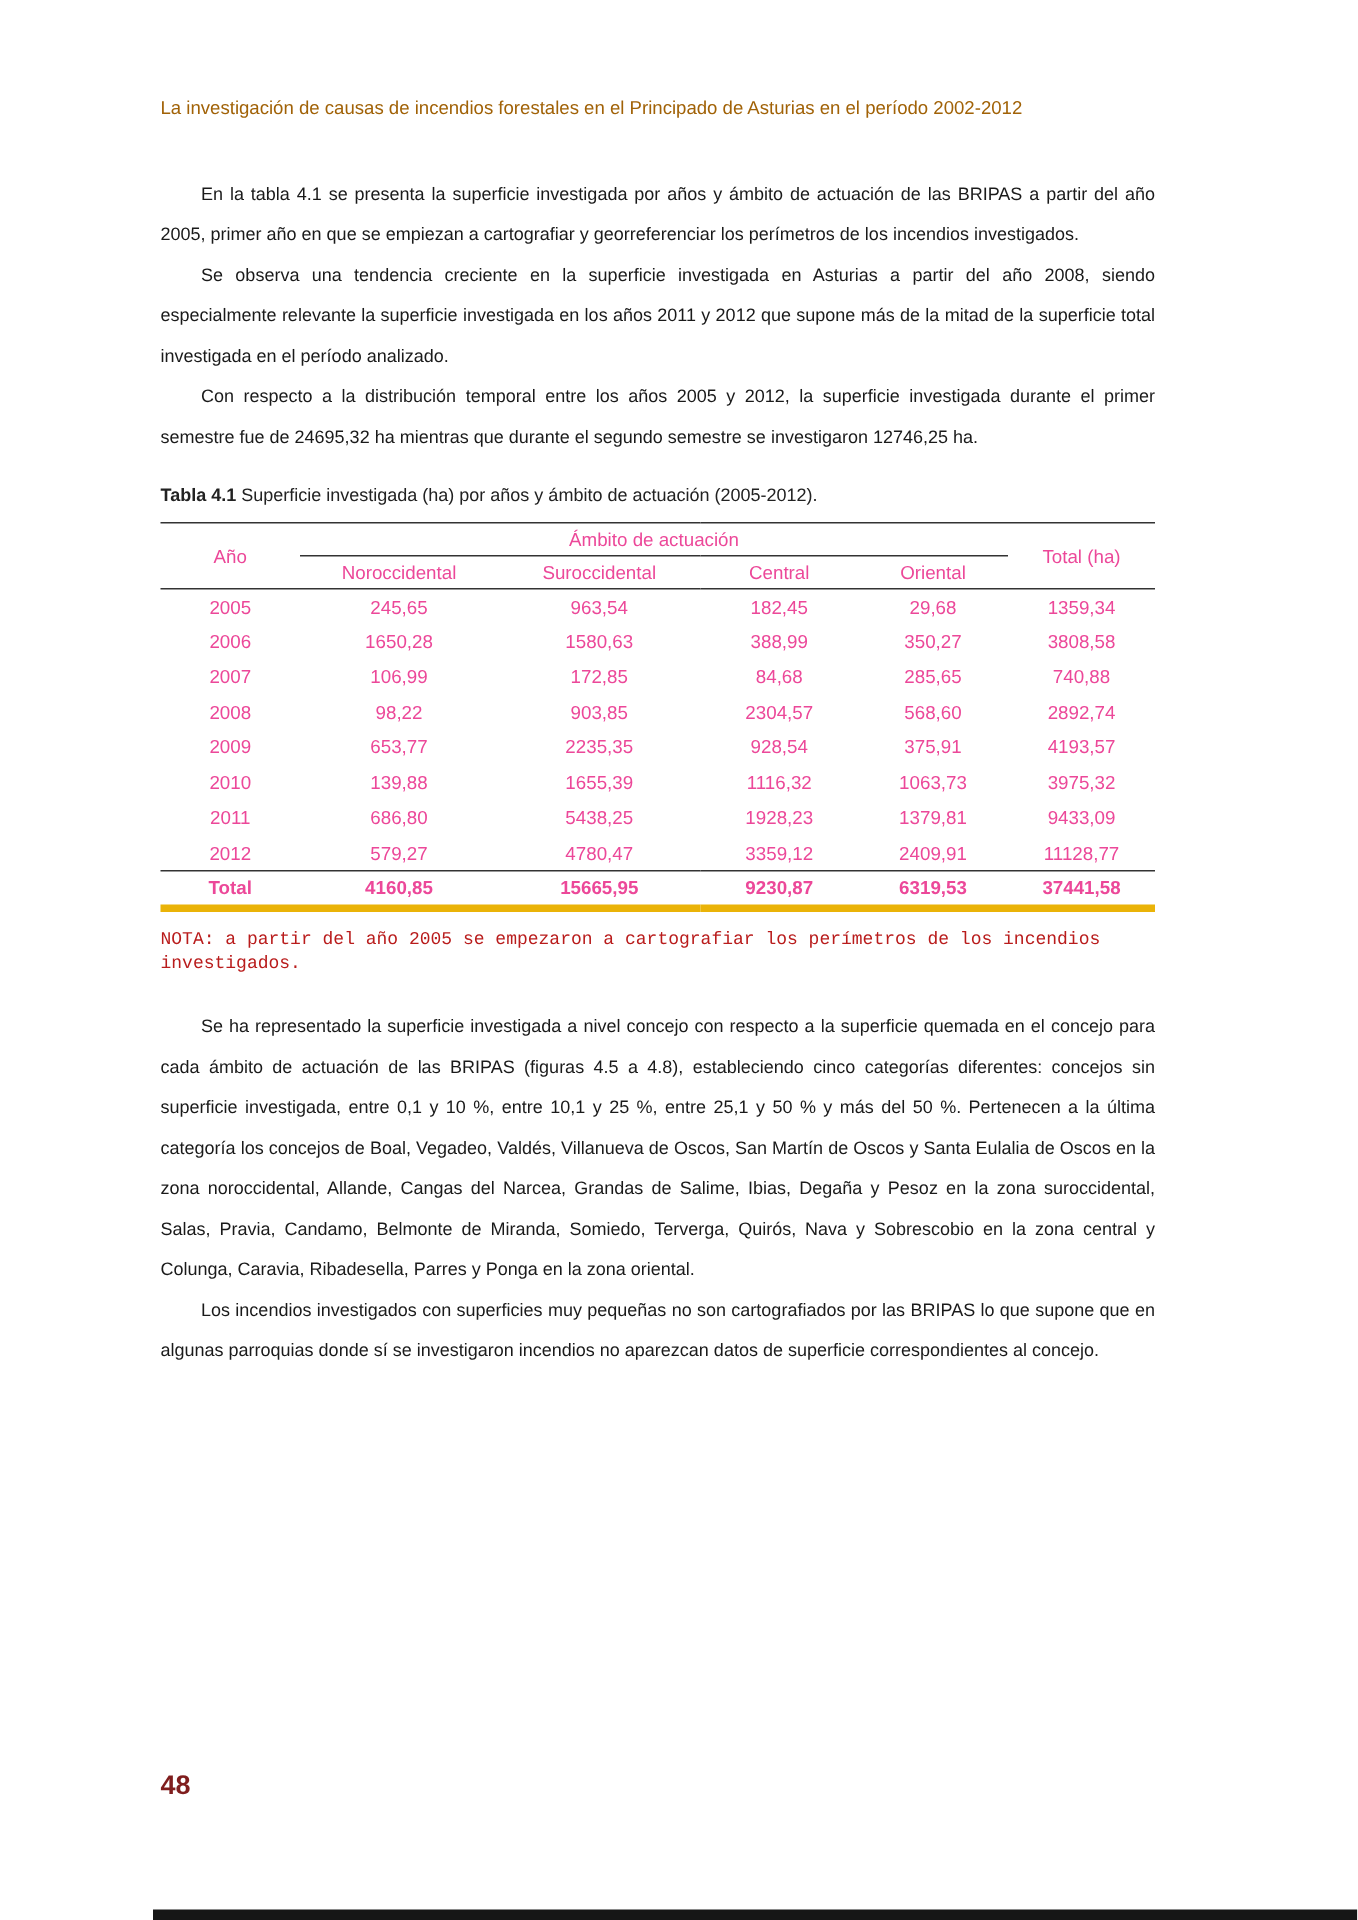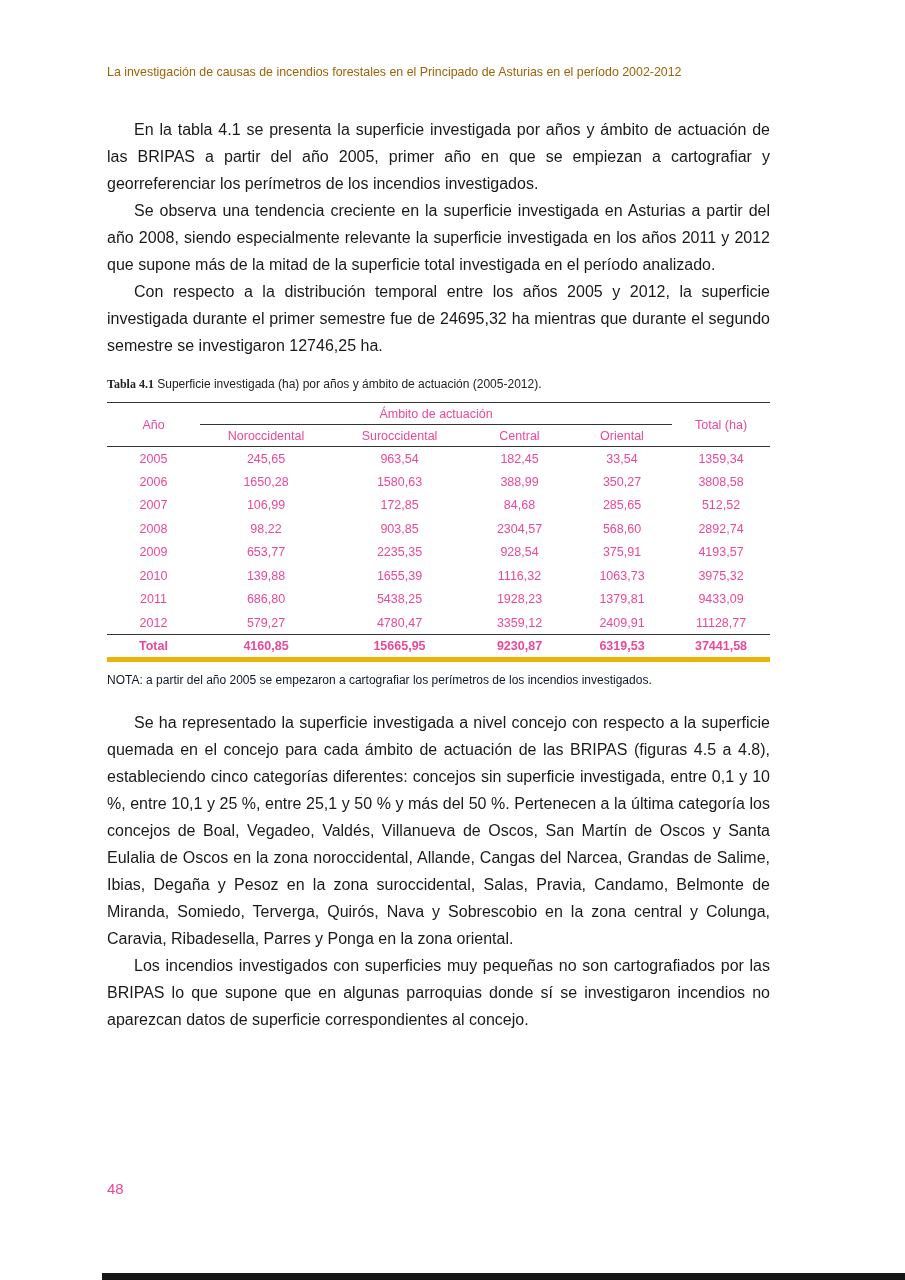--- a/index.html
+++ b/index.html
@@ -19,34 +19,34 @@
     left: 107px;
     width: 663px;
   }
   .running-header {
     font-size: 12.4px;
     line-height: 16px;
     color: #a16207;
     margin-bottom: 36px;
   }
   .body-par {
-    font-size: 16px;
+    font-size: 12px;
     line-height: 27px;
     text-align: justify;
     text-indent: 27px;
     color: #1a1a1a;
   }
   .caption {
     margin-top: 17px;
     margin-bottom: 10px;
     font-size: 12px;
     line-height: 16px;
     color: #222;
   }
-  .caption b { font-weight: bold; font-family: Liberation Serif, serif; }
+  .caption b { font-weight: bold; }
   table.data-table {
     width: 663px;
     border-collapse: collapse;
     table-layout: fixed;
     font-size: 12.5px;
     color: #ec4899;
     border-top: 1px solid #333;
   }
   table.data-table th, table.data-table td {
     font-weight: normal;
@@ -68,29 +68,31 @@
   tr.total-row td {
     height: 25px;
     font-weight: bold;
     border-top: 1px solid #333;
     border-bottom: 5px solid #eab308;
   }
   .table-note {
     margin-top: 10px;
     font-size: 12px;
     line-height: 16px;
-    color: #0f172a;
+    color: #b91c1c;
+    font-family: Liberation Mono, monospace;
   }
   .after-table { margin-top: 21px; }
   .page-number {
     position: absolute;
     left: 107px;
     top: 1180px;
-    font-size: 15px;
-    color: #ec4899;
+    font-size: 18px;
+    color: #7f1d1d;
+    font-weight: bold;
   }
   .next-page-edge {
     position: absolute;
     left: 102px;
     right: 0;
     bottom: 0;
     height: 7px;
     background: #161616;
   }
 </style>
@@ -129,38 +131,38 @@
           <th>Central</th>
           <th>Oriental</th>
         </tr>
       </thead>
       <tbody>
         <tr>
           <td>2005</td>
           <td>245,65</td>
           <td>963,54</td>
           <td>182,45</td>
-          <td>33,54</td>
+          <td>29,68</td>
           <td>1359,34</td>
         </tr>
         <tr>
           <td>2006</td>
           <td>1650,28</td>
           <td>1580,63</td>
           <td>388,99</td>
           <td>350,27</td>
           <td>3808,58</td>
         </tr>
         <tr>
           <td>2007</td>
           <td>106,99</td>
           <td>172,85</td>
           <td>84,68</td>
           <td>285,65</td>
-          <td>512,52</td>
+          <td>740,88</td>
         </tr>
         <tr>
           <td>2008</td>
           <td>98,22</td>
           <td>903,85</td>
           <td>2304,57</td>
           <td>568,60</td>
           <td>2892,74</td>
         </tr>
         <tr>

